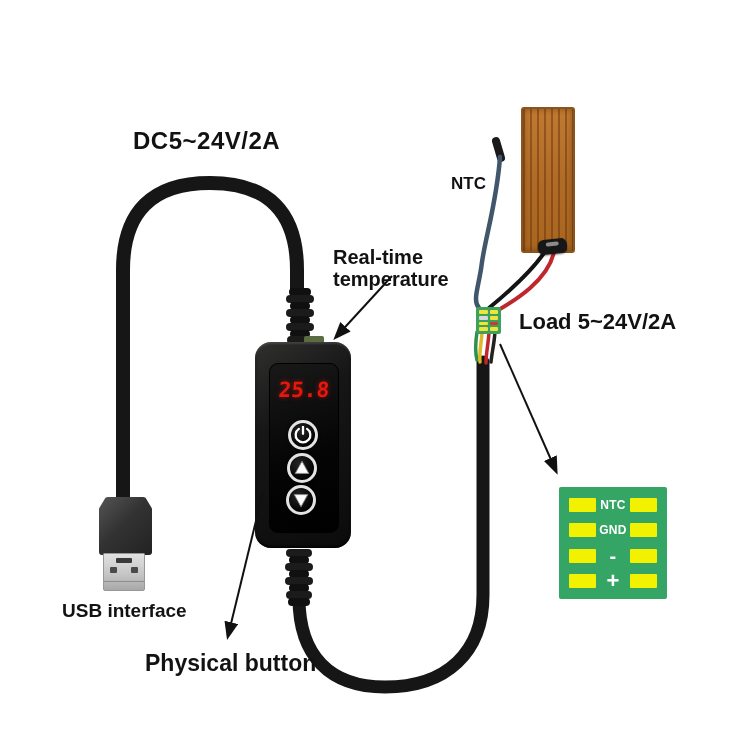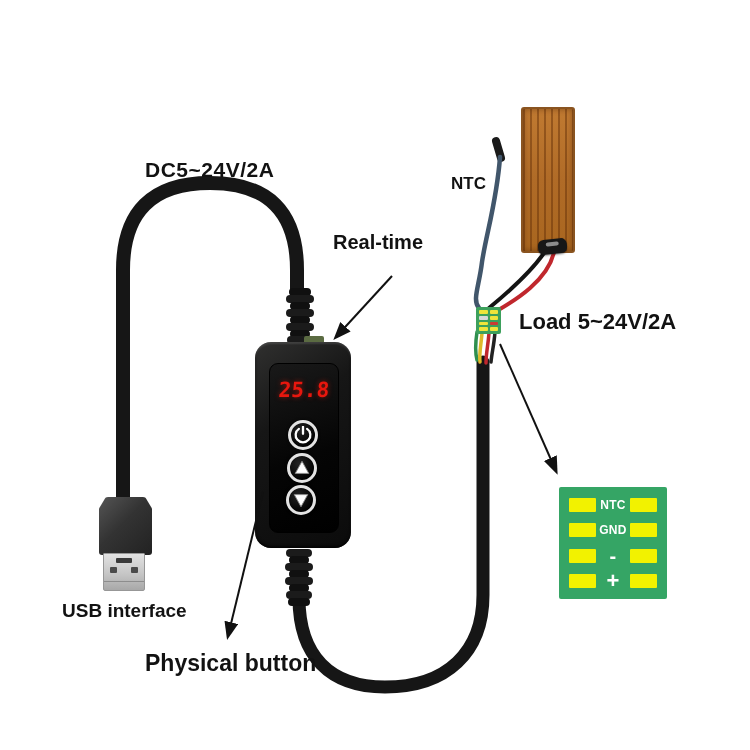--- a/index.html
+++ b/index.html
@@ -3,24 +3,24 @@
 <meta charset="utf-8">
 <style>
   html,body{margin:0;padding:0;background:#fff;}
   #canvas{position:relative;width:750px;height:750px;background:#ffffff;overflow:hidden;
           font-family:"Liberation Sans", sans-serif;}
   .layer{position:absolute;left:0;top:0;width:750px;height:750px;}
   .abs{position:absolute;}
 
   
   .label{position:absolute;color:#121212;white-space:nowrap;}
-  .lbl-dc{left:145px;top:127px;font-size:21px;font-weight:600;letter-spacing:.5px;margin-top:31px;}
+  .lbl-dc{left:133px;top:127px;font-size:24px;font-weight:600;letter-spacing:.5px;}
   .lbl-ntc{left:451px;top:174px;font-size:17px;font-weight:600;}
   .lbl-heating{left:589px;top:175px;font-size:21px;font-weight:700;}
-  .lbl-realtime{left:333px;top:231px;font-size:20px;font-weight:700;line-height:1.1;}
+  .lbl-realtime{left:333px;top:246px;font-size:20px;font-weight:700;line-height:1.1;}
   .lbl-load{left:519px;top:309px;font-size:22px;font-weight:600;text-align:right;}
   .lbl-usb{left:62px;top:600px;font-size:19px;font-weight:600;}
   .lbl-physical{left:145px;top:650px;font-size:23px;font-weight:600;}
 
   
   .ctrl-chip{left:304px;top:336px;width:20px;height:9px;background:#5b6b42;border-radius:2px;}
   .ctrl-body{left:255px;top:342px;width:96px;height:206px;border-radius:16px;
              background:linear-gradient(145deg,#30302f 0%,#161616 35%,#0b0b0b 100%);
              box-shadow:inset 0 2px 2px rgba(255,255,255,.12), inset 0 -2px 3px rgba(0,0,0,.8);}
   .ctrl-panel{left:269px;top:363px;width:68px;height:168px;border-radius:9px;
@@ -202,18 +202,19 @@
     </defs>
     <path d="M 392 276 L 336 337" stroke="#111111" stroke-width="2" fill="none" marker-end="url(#ah)"></path>
     <path d="M 500 344 L 556 471" stroke="#111111" stroke-width="2" fill="none" marker-end="url(#ah)"></path>
     <path d="M 263 492 L 228 636" stroke="#111111" stroke-width="2" fill="none" marker-end="url(#ah)"></path>
   </svg>
 
   <div class="label lbl-dc">DC5~24V/2A</div>
   <div class="label lbl-ntc">NTC</div>
   <div class="label lbl-realtime">
     <div>Real-time</div>
+    <div>temperature</div>
   </div>
   <div class="label lbl-load">Load 5~24V/2A</div>
   <div class="label lbl-usb">USB interface</div>
   <div class="label lbl-physical">Physical button</div>
 
 </div>
 
 </body></html>

